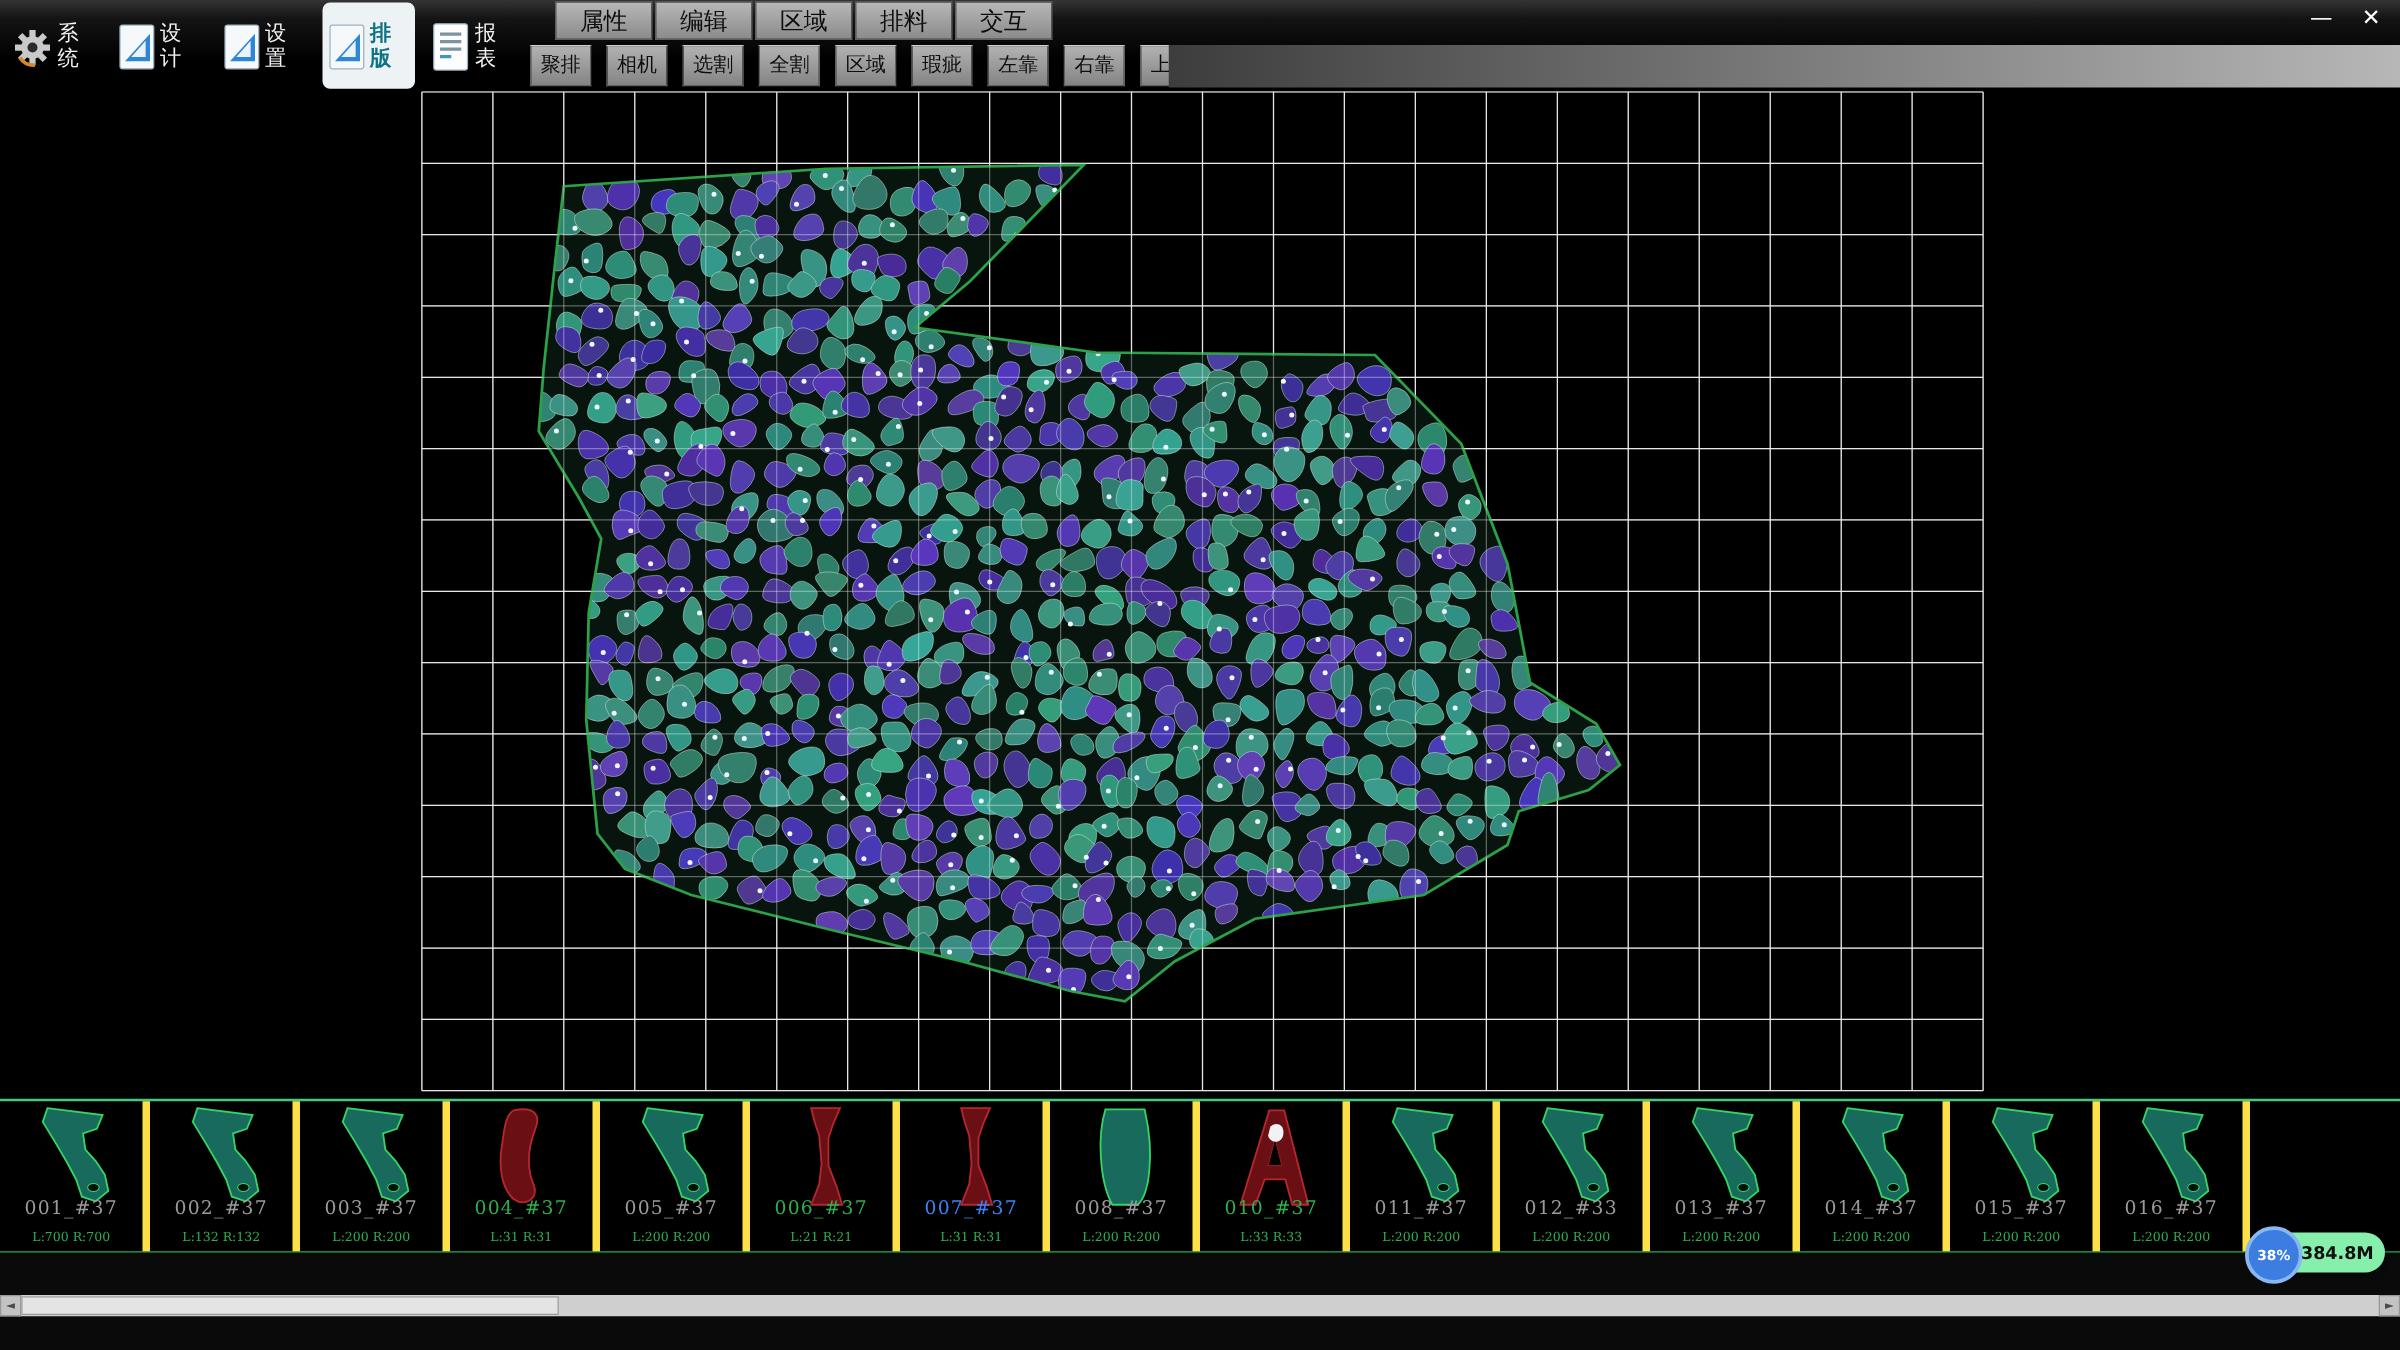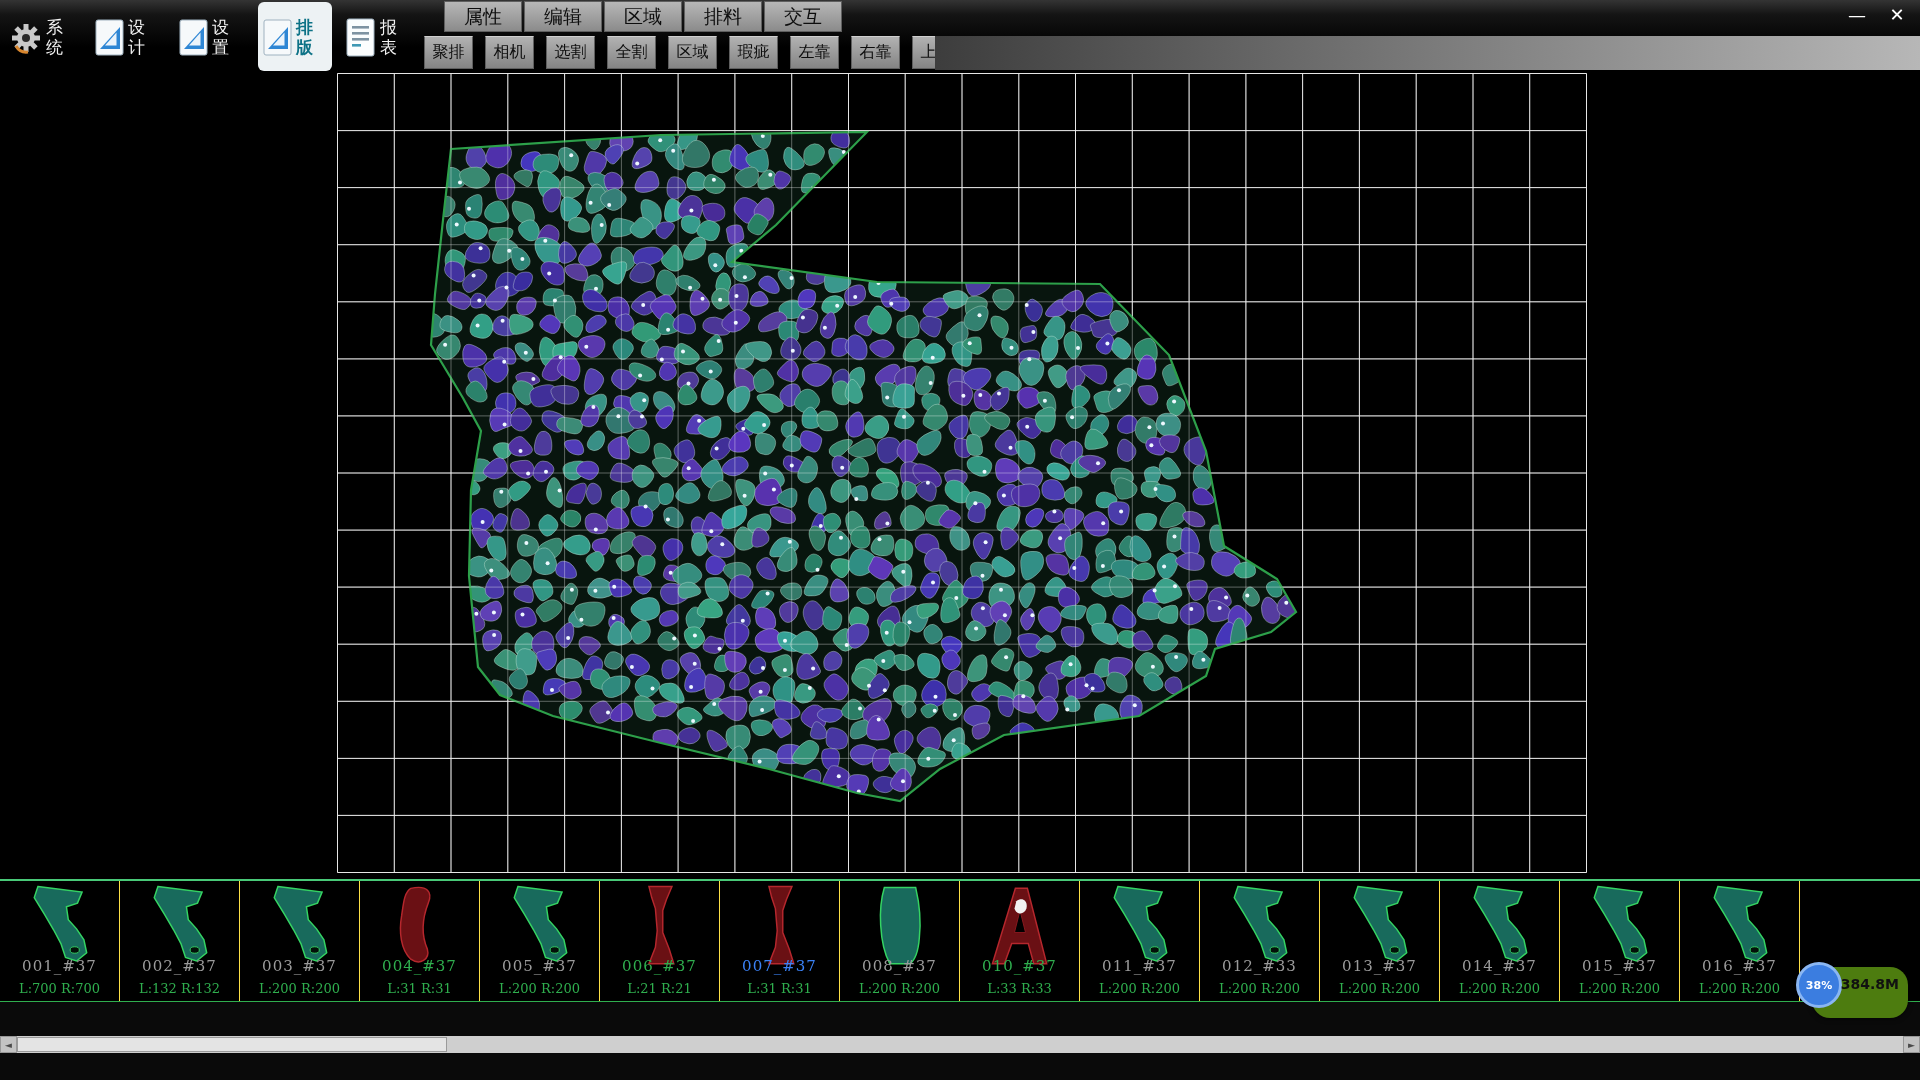--- a/index.html
+++ b/index.html
@@ -29,28 +29,28 @@
   .tool-row-band{position:absolute;left:935px;right:0;top:36px;height:34px;
     background:linear-gradient(90deg,#3d3d3d,#b7b7b7);}
   .win-controls{position:absolute;right:10px;top:4px;display:flex;gap:14px;z-index:5;}
   .win-btn{color:#fff;font-size:18px;width:26px;height:22px;text-align:center;cursor:pointer;}
   
   .canvas-area{position:absolute;left:0;top:73px;width:1920px;height:806px;background:#000;cursor:crosshair;}
   
   .strip{position:absolute;left:0;top:879px;width:1920px;height:123px;background:#000;
     border-top:2px solid #49c978;border-bottom:1px solid #2fae4e;display:flex;box-sizing:border-box;}
   .thumb{position:relative;flex:0 0 120px;width:120px;height:100%;
-    border-right:1px solid #fde047;box-sizing:border-box;cursor:pointer;overflow:hidden;}
+    border-right:6px solid #fde047;box-sizing:border-box;cursor:pointer;overflow:hidden;}
   .thumb svg{position:absolute;top:0px;left:5px;}
   .thumb .tid{position:absolute;bottom:26px;left:0;width:100%;text-align:center;font-size:15px;
     font-family:"DejaVu Serif","Liberation Serif",serif;letter-spacing:1px;}
-  .thumb .tlr{position:absolute;bottom:5px;left:0;width:100%;text-align:center;font-size:13px;
+  .thumb .tlr{position:absolute;bottom:5px;left:0;width:100%;text-align:center;font-size:10px;
     color:#2fae4e;font-family:"DejaVu Serif","Liberation Serif",serif;}
   
-  .status-pill{position:absolute;right:12px;bottom:62px;width:96px;height:51px;background:#4d7c0f;
+  .status-pill{position:absolute;right:12px;bottom:62px;width:96px;height:32px;background:#86efac;
     border-radius:18px;box-shadow:0 1px 5px rgba(0,0,0,.6);z-index:6;}
   .status-mem{position:absolute;right:9px;top:9px;font-size:14px;font-weight:bold;color:#111;}
   .progress-circle{position:absolute;left:-16px;top:-5px;width:46px;height:46px;border-radius:50%;
     background:#3b7de0;border:3px solid #8ab6f2;box-sizing:border-box;display:flex;
     align-items:center;justify-content:center;color:#fff;font-size:11px;font-weight:bold;}
   
   .hscroll{position:absolute;left:0;bottom:27px;width:1920px;height:17px;background:#cfcfcf;}
   .hs-btn{position:absolute;top:0;width:17px;height:17px;background:#c3c3c3;color:#4a4a4a;
     font-size:9px;display:flex;align-items:center;justify-content:center;border:1px solid #989898;
     box-sizing:border-box;cursor:pointer;}

